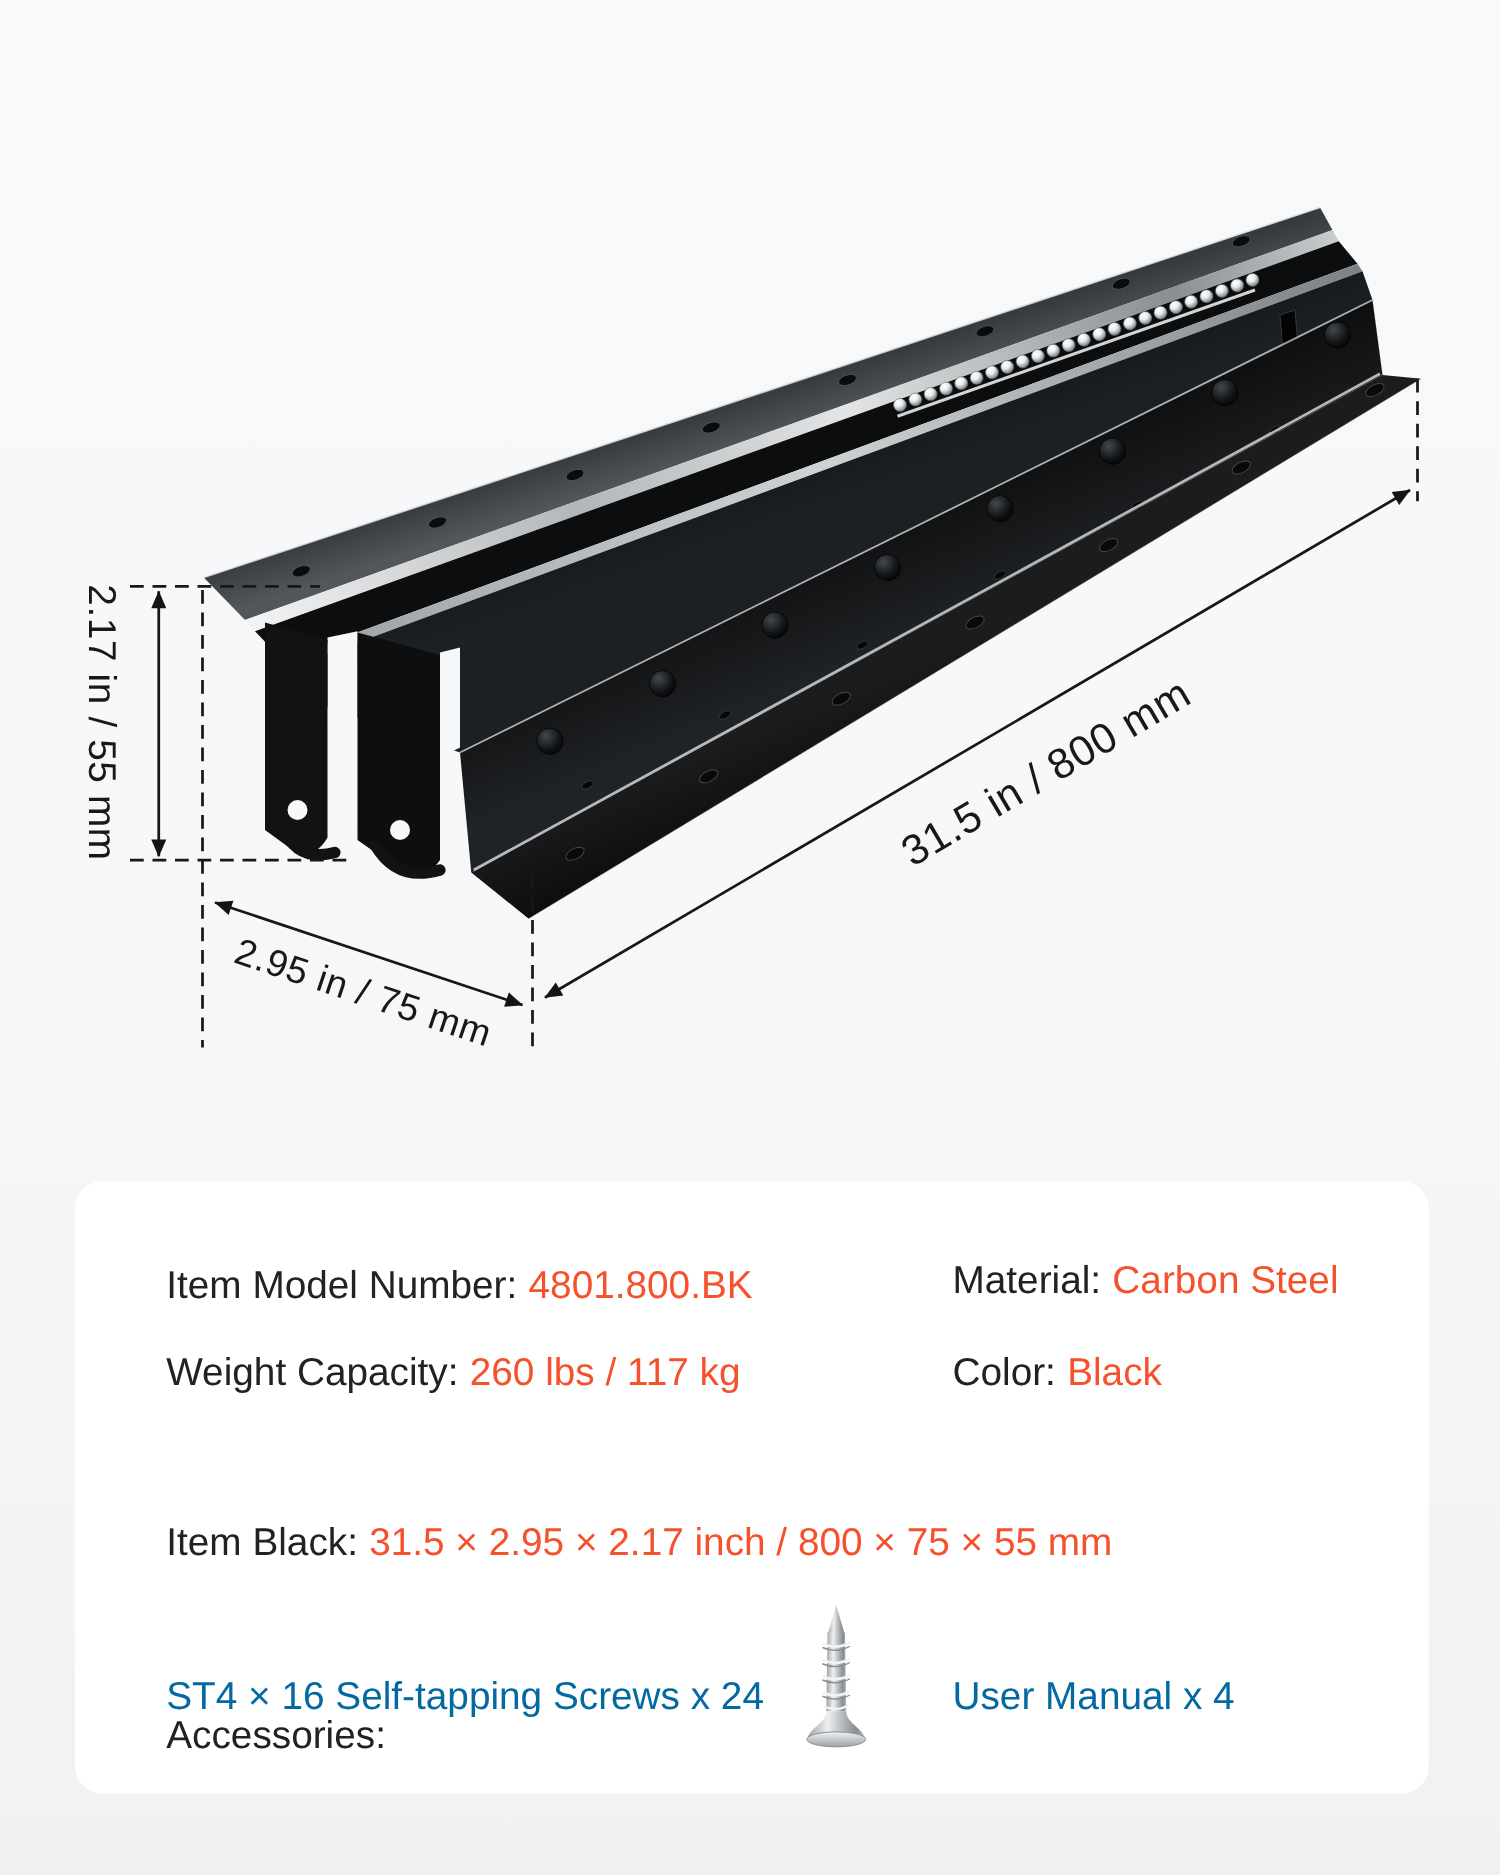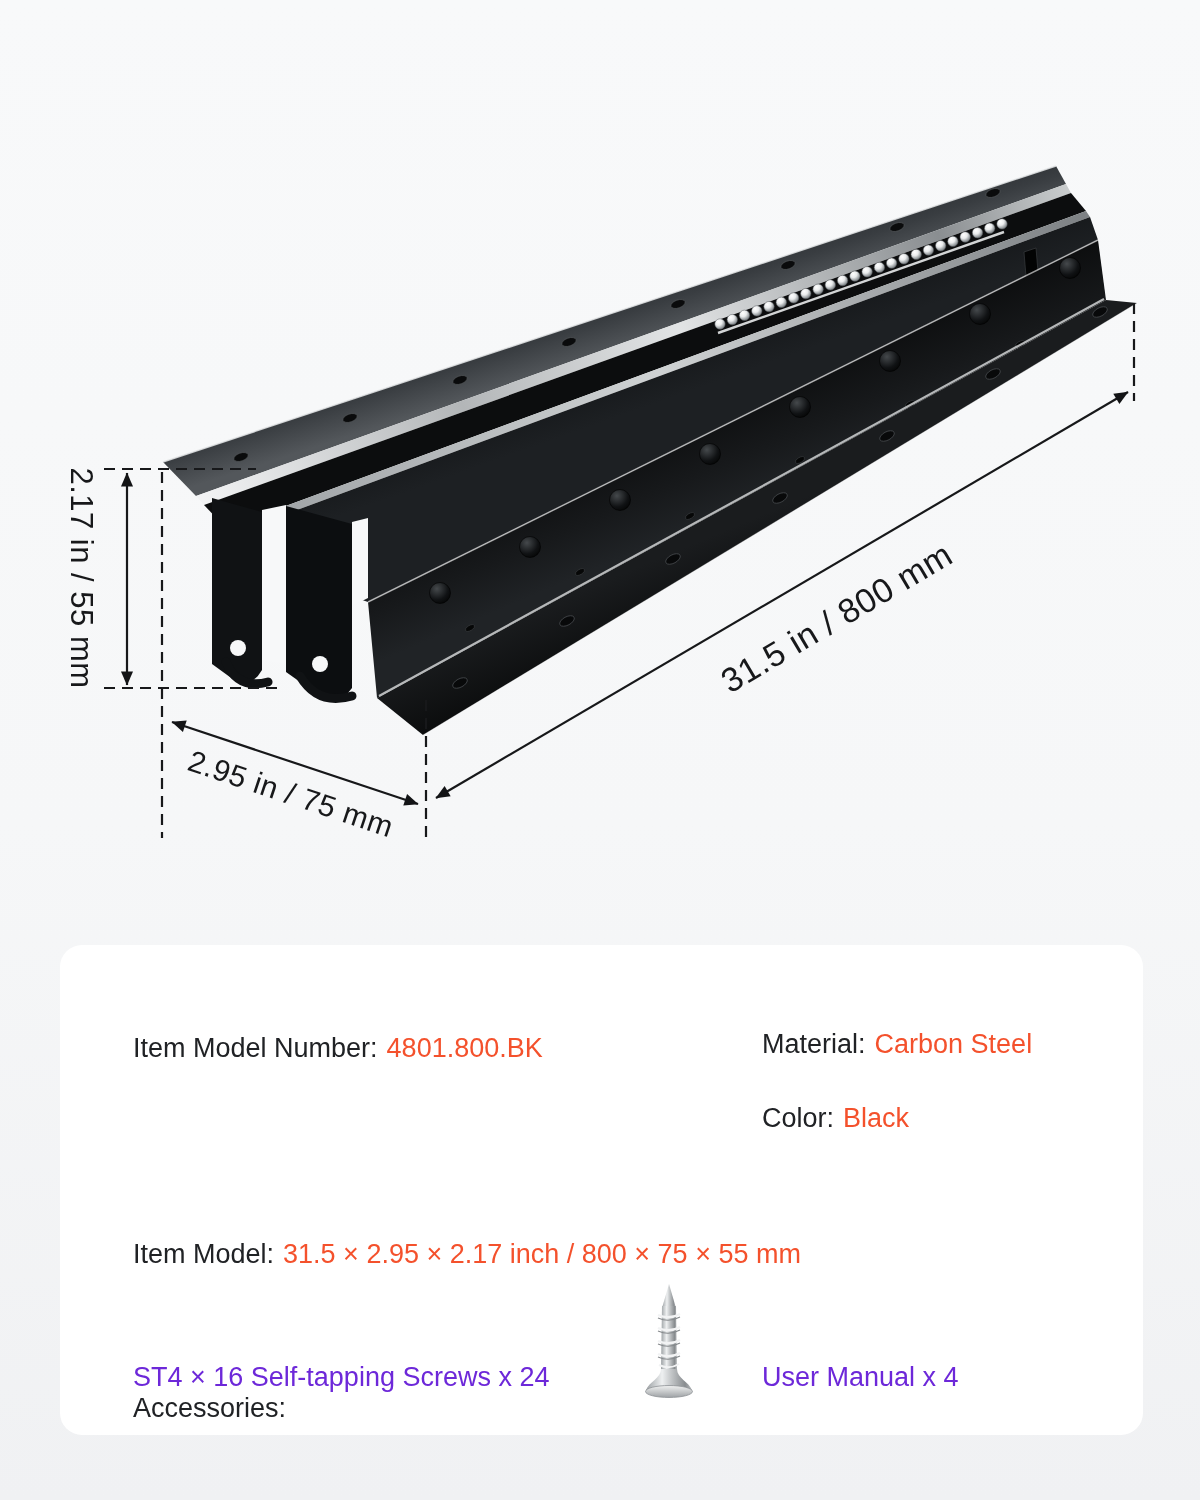--- a/index.html
+++ b/index.html
@@ -12,25 +12,25 @@
   svg.scene{position:absolute;left:0;top:0;display:block}
   svg text{font-family:"Liberation Sans",sans-serif;fill:#17181a}
   .dim-label{font-size:30px;letter-spacing:.5px}
   .dim-label-lg{font-size:34px;letter-spacing:.5px}
   .dim-label-v{font-size:31px;letter-spacing:.5px}
   .card{
     position:absolute;left:60px;top:945px;width:1083px;height:490px;
     background:#ffffff;border-radius:22px;
   }
   .spec-row{
-    position:absolute;height:40px;line-height:40px;font-size:27px;
-    color:#202225;white-space:nowrap;margin-top:20px;
+    position:absolute;height:40px;line-height:40px;font-size:31px;
+    color:#202225;white-space:nowrap;
   }
   .spec-row .val{color:#F4512C;margin-left:9px}
-  .spec-row .val-only{color:#6d28d9}
+  .spec-row .val-only{color:#0369a1}
   .screw{position:absolute;left:641px;top:1281px;width:56px;height:124px}
 </style>
 </head>
 <body>
 
 <div class="stage">
 
   <svg class="scene" width="1200" height="930" viewBox="0 0 1200 930">
     <defs>
       <linearGradient id="g-b1" gradientUnits="userSpaceOnUse" x1="600" y1="270" x2="625" y2="348">
@@ -194,22 +194,25 @@
     <text class="dim-label-lg" transform="translate(838,620) rotate(-30.5)" text-anchor="middle" dominant-baseline="middle">31.5 in / 800 mm</text>
   </svg>
 
   <section class="card">
     
   </section>
 
   <div class="spec-row" style="left:133px;top:1008px">
     <span>Item Model Number:</span><span class="val">4801.800.BK</span>
   </div>
+  <div class="spec-row" style="left:133px;top:1078px">
+    <span>Weight Capacity:</span><span class="val">260 lbs / 117 kg</span>
+  </div>
   <div class="spec-row" style="left:133px;top:1214px">
-    <span>Item Model:</span><span class="val">31.5 × 2.95 × 2.17 inch / 800 × 75 × 55 mm</span>
+    <span>Item Black:</span><span class="val">31.5 × 2.95 × 2.17 inch / 800 × 75 × 55 mm</span>
   </div>
 
   <div class="spec-row" style="left:762px;top:1004px">
     <span>Material:</span><span class="val">Carbon Steel</span>
   </div>
   <div class="spec-row" style="left:762px;top:1078px">
     <span>Color:</span><span class="val">Black</span>
   </div>
 
   <div class="spec-row" style="left:133px;top:1368px">

